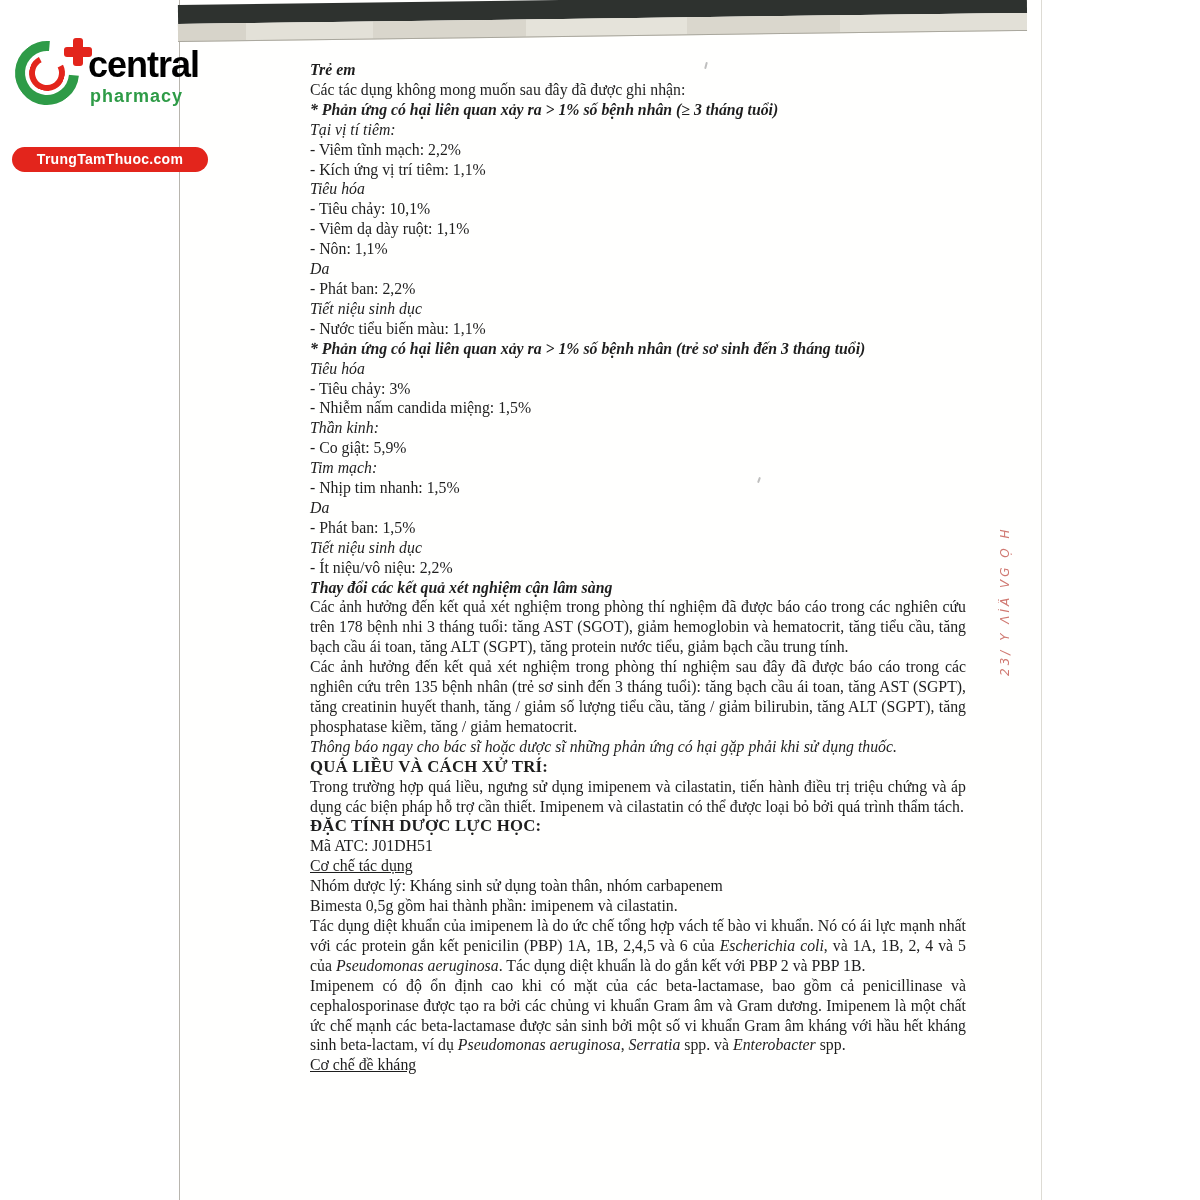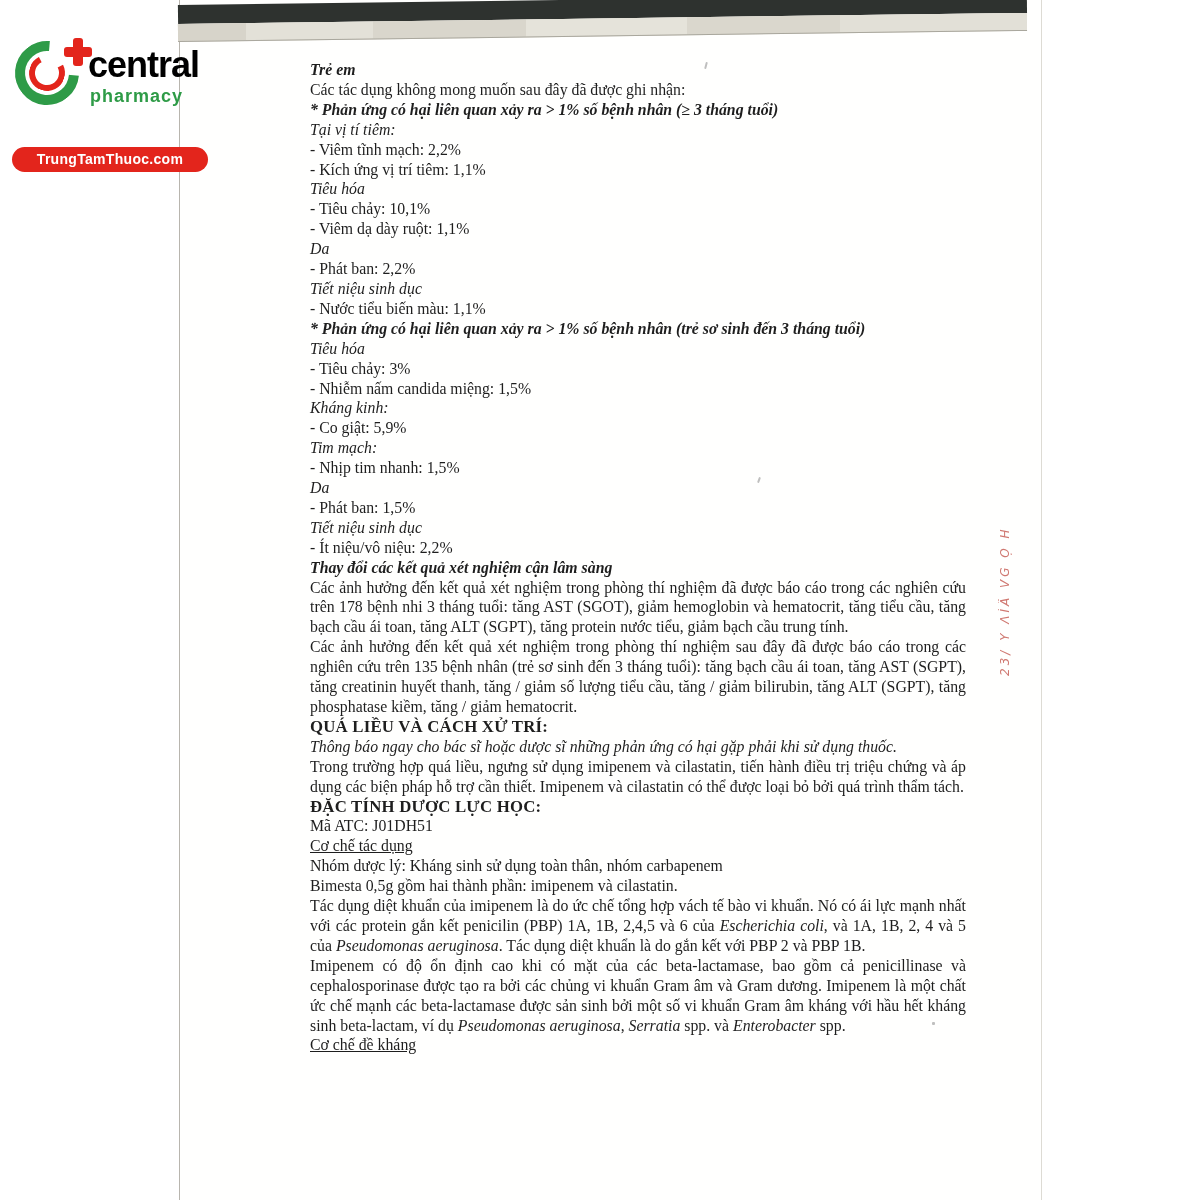--- a/index.html
+++ b/index.html
@@ -103,41 +103,42 @@
     <div class="textcol" id="textcol">
         <div class="ln hbi">Trẻ em</div>
         <div class="ln p">Các tác dụng không mong muốn sau đây đã được ghi nhận:</div>
         <div class="ln hbi">* Phản ứng có hại liên quan xảy ra &gt; 1% số bệnh nhân (≥ 3 tháng tuổi)</div>
         <div class="ln i">Tại vị tí tiêm:</div>
         <div class="ln p">- Viêm tĩnh mạch: 2,2%</div>
         <div class="ln p">- Kích ứng vị trí tiêm: 1,1%</div>
         <div class="ln i">Tiêu hóa</div>
         <div class="ln p">- Tiêu chảy: 10,1%</div>
         <div class="ln p">- Viêm dạ dày ruột: 1,1%</div>
+        <div class="ln p">- Nôn: 1,1%</div>
         <div class="ln i">Da</div>
         <div class="ln p">- Phát ban: 2,2%</div>
         <div class="ln i">Tiết niệu sinh dục</div>
         <div class="ln p">- Nước tiểu biến màu: 1,1%</div>
         <div class="ln hbi">* Phản ứng có hại liên quan xảy ra &gt; 1% số bệnh nhân (trẻ sơ sinh đến 3 tháng tuổi)</div>
         <div class="ln i">Tiêu hóa</div>
         <div class="ln p">- Tiêu chảy: 3%</div>
         <div class="ln p">- Nhiễm nấm candida miệng: 1,5%</div>
-        <div class="ln i">Kháng kinh:</div>
+        <div class="ln i">Thần kinh:</div>
         <div class="ln p">-  Co giật: 5,9%</div>
         <div class="ln i">Tim mạch:</div>
         <div class="ln p">- Nhịp tim nhanh: 1,5%</div>
         <div class="ln i">Da</div>
         <div class="ln p">- Phát ban: 1,5%</div>
         <div class="ln i">Tiết niệu sinh dục</div>
         <div class="ln p">- Ít niệu/vô niệu: 2,2%</div>
         <div class="ln hbi">Thay đổi các kết quả xét nghiệm cận lâm sàng</div>
         <div class="ln pj">Các ảnh hưởng đến kết quả xét nghiệm trong phòng thí nghiệm đã được báo cáo trong các nghiên cứu trên 178 bệnh nhi 3 tháng tuổi: tăng AST (SGOT), giảm hemoglobin và hematocrit, tăng tiểu cầu, tăng bạch cầu ái toan, tăng ALT (SGPT), tăng protein nước tiểu, giảm bạch cầu trung tính.</div>
         <div class="ln pj">Các ảnh hưởng đến kết quả xét nghiệm trong phòng thí nghiệm sau đây đã được báo cáo trong các nghiên cứu trên 135 bệnh nhân (trẻ sơ sinh đến 3 tháng tuổi): tăng bạch cầu ái toan, tăng AST (SGPT), tăng creatinin huyết thanh, tăng / giảm số lượng tiểu cầu, tăng / giảm bilirubin, tăng ALT (SGPT), tăng phosphatase kiềm, tăng / giảm hematocrit.</div>
+        <div class="ln i">Thông báo ngay cho bác sĩ hoặc dược sĩ những phản ứng có hại gặp phải khi sử dụng thuốc.</div>
         <div class="ln hb">QUÁ LIỀU VÀ CÁCH XỬ TRÍ:</div>
-        <div class="ln i">Thông báo ngay cho bác sĩ hoặc dược sĩ những phản ứng có hại gặp phải khi sử dụng thuốc.</div>
         <div class="ln pj">Trong trường hợp quá liều, ngưng sử dụng imipenem và cilastatin, tiến hành điều trị triệu chứng và áp dụng các biện pháp hỗ trợ cần thiết. Imipenem và cilastatin có thể được loại bỏ bởi quá trình thẩm tách.</div>
         <div class="ln hb">ĐẶC TÍNH DƯỢC LỰC HỌC:</div>
         <div class="ln p">Mã ATC: J01DH51</div>
         <div class="ln u">Cơ chế tác dụng</div>
         <div class="ln p">Nhóm dược lý:  Kháng sinh sử dụng toàn thân, nhóm carbapenem</div>
         <div class="ln p">Bimesta 0,5g gồm hai thành phần: imipenem và cilastatin.</div>
         <div class="ln pj"><span>Tác dụng diệt khuẩn của imipenem là do ức chế tổng hợp vách tế bào vi khuẩn. Nó có ái lực mạnh nhất với các protein gắn kết penicilin (PBP) 1A, 1B, 2,4,5 và 6 của </span><span class="it">Escherichia coli</span><span>, và 1A, 1B, 2, 4 và 5 của </span><span class="it">Pseudomonas aeruginosa</span><span>. Tác dụng diệt khuẩn là do gắn kết với PBP 2 và PBP 1B.</span></div>
         <div class="ln pj"><span>Imipenem có độ ổn định cao khi có mặt của các beta-lactamase, bao gồm cả penicillinase và cephalosporinase được tạo ra bởi các chủng vi khuẩn Gram âm và Gram dương. Imipenem là một chất ức chế mạnh các beta-lactamase được sản sinh bởi một số vi khuẩn Gram âm kháng với hầu hết kháng sinh beta-lactam, ví dụ </span><span class="it">Pseudomonas aeruginosa</span><span>, </span><span class="it">Serratia</span><span> spp. và </span><span class="it">Enterobacter</span><span> spp.</span></div>
         <div class="ln u">Cơ chế đề kháng</div>
       </div>

